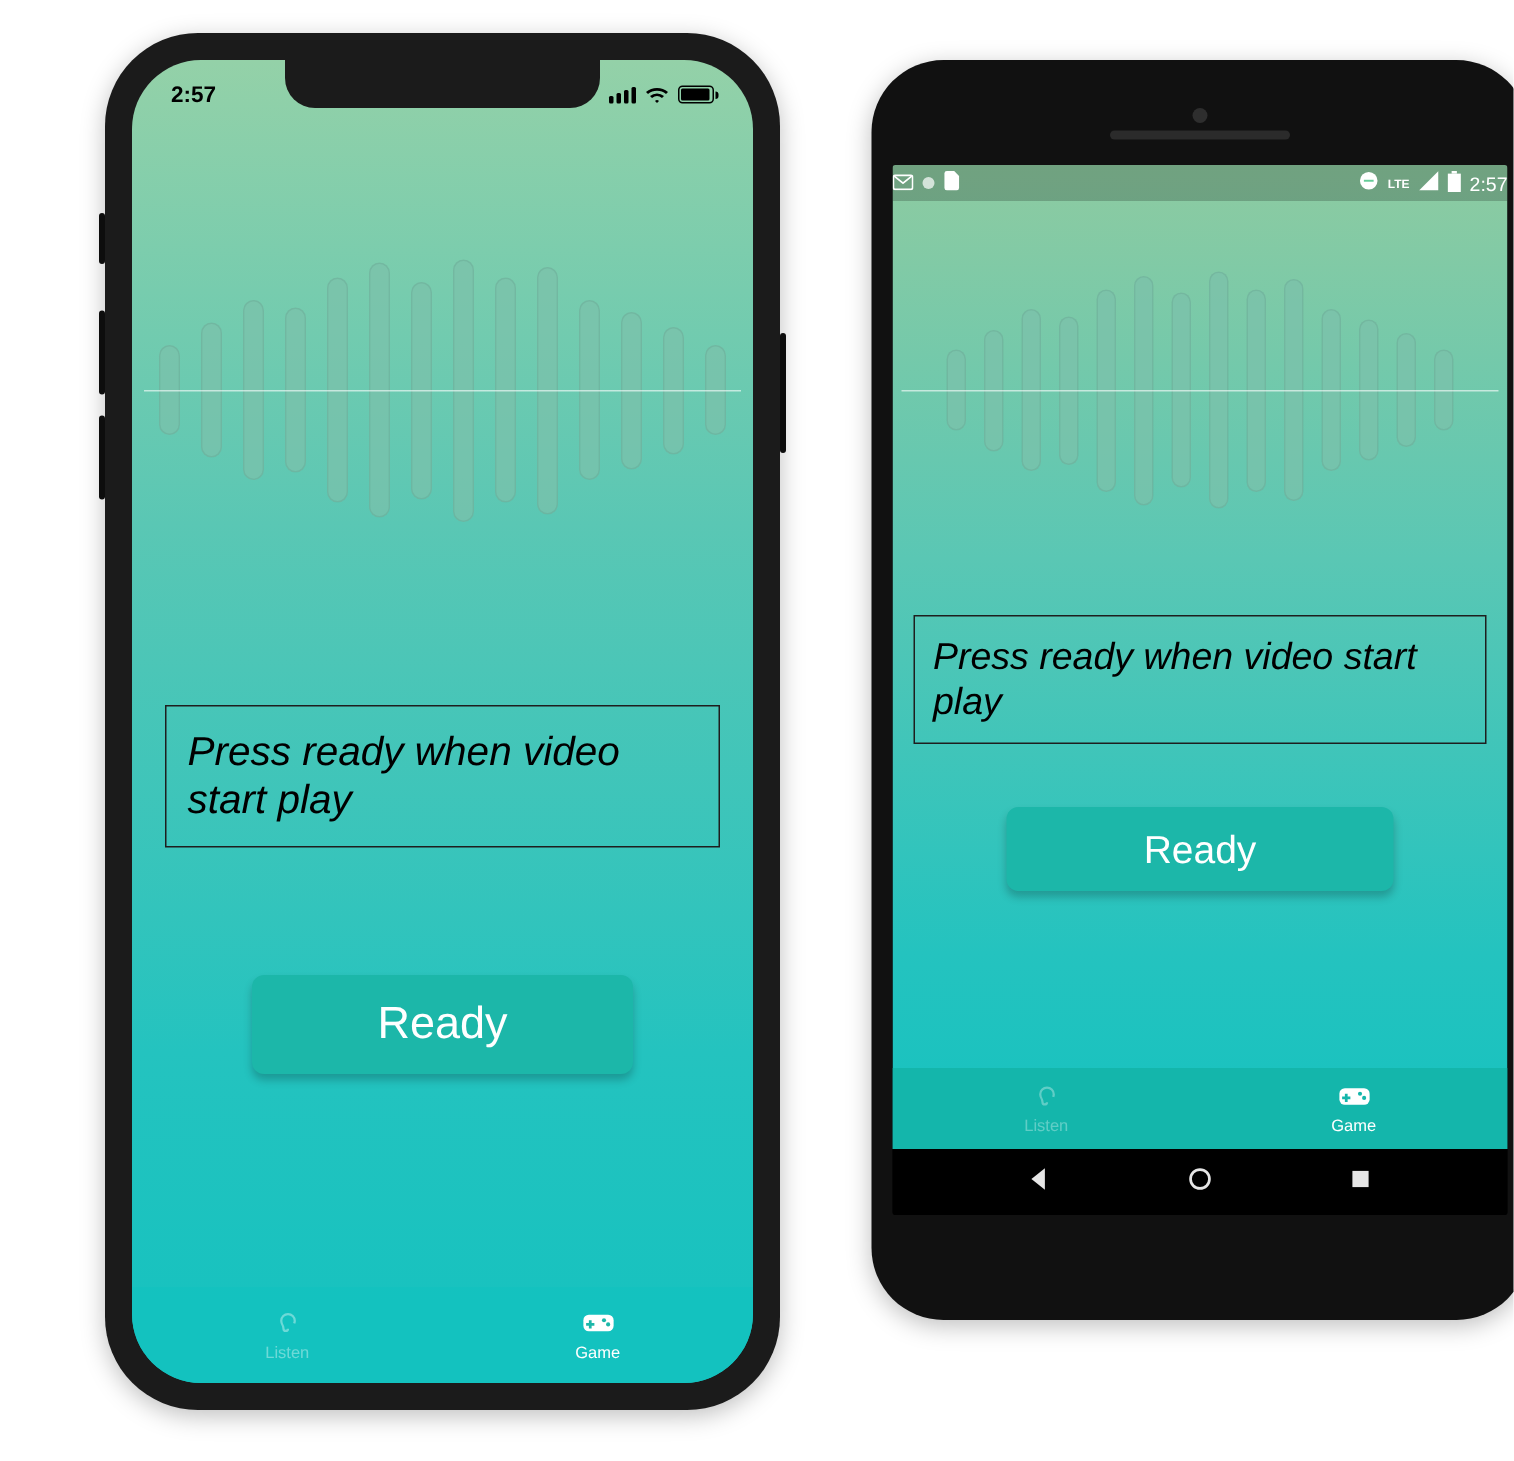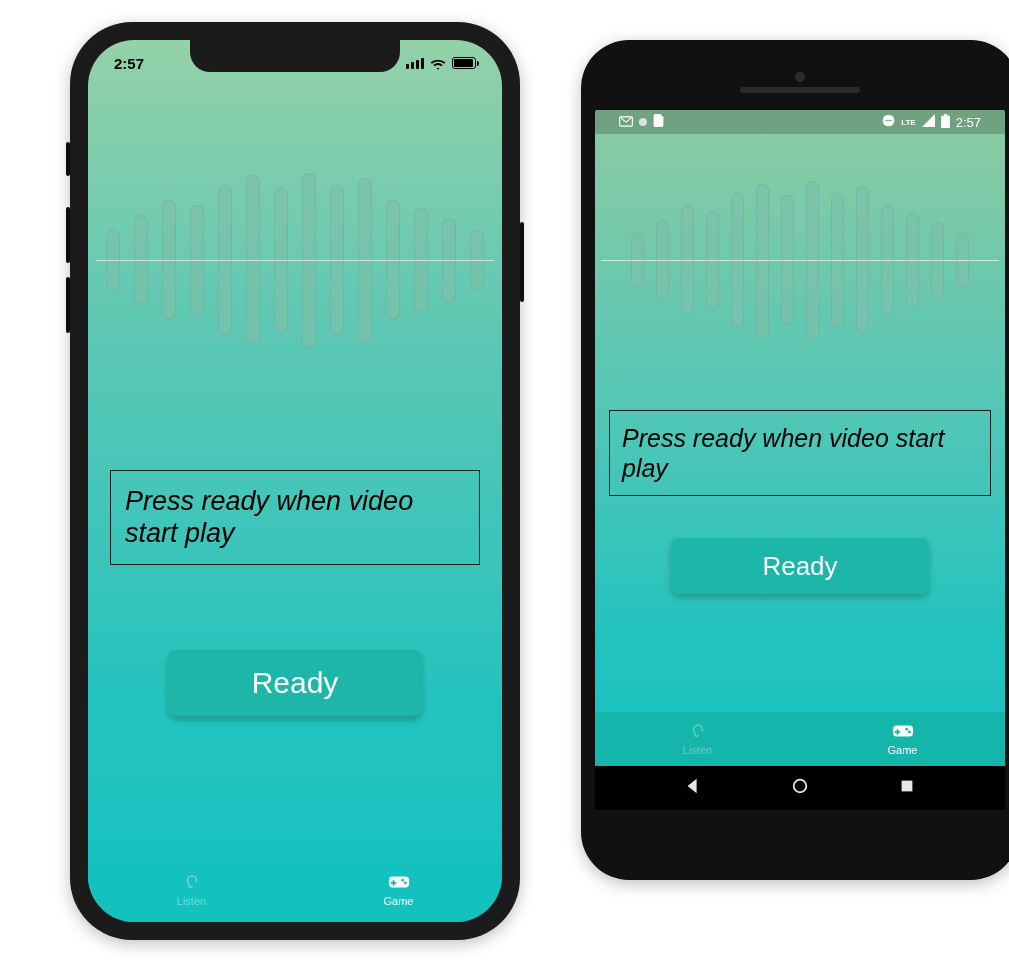--- a/index.html
+++ b/index.html
@@ -185,21 +185,21 @@
     display:flex; align-items:center; justify-content:space-evenly;
   }
   .android-nav-btn{ color:#fff; opacity:.9; }
   .android-nav-btn svg{ width:18px; height:18px; fill:#fff; }
 
   
   .and-status{
     position:absolute; top:0; left:0; right:0; height:24px;
     background:rgba(0,0,0,.20);
     display:flex; align-items:center; justify-content:space-between;
-    padding:0 24px;
+    padding:0 0;
     color:#fff; font-size:13px;
   }
   .and-status .l, .and-status .r{ display:flex; align-items:center; gap:6px; }
   .and-status svg{ fill:#fff; }
 
   .android .waveform{ top:60px; height:180px; gap:12px;}
   .android .waveform .midline{ left:6px; right:6px; }
   .android .waveform .bar{ width:13px; }
 
   .android .msgbox{ left:14px; right:14px; top:300px; font-size:25px; padding:12px 12px;}

